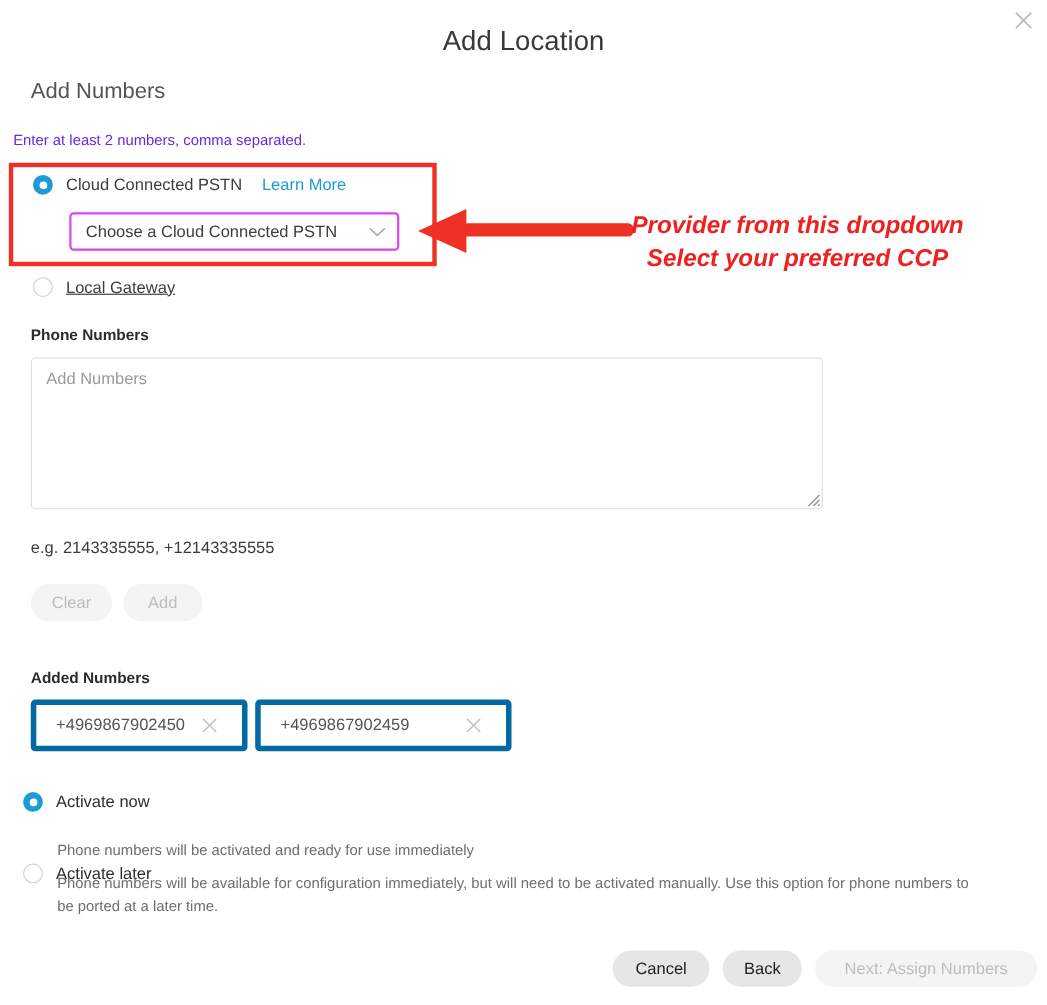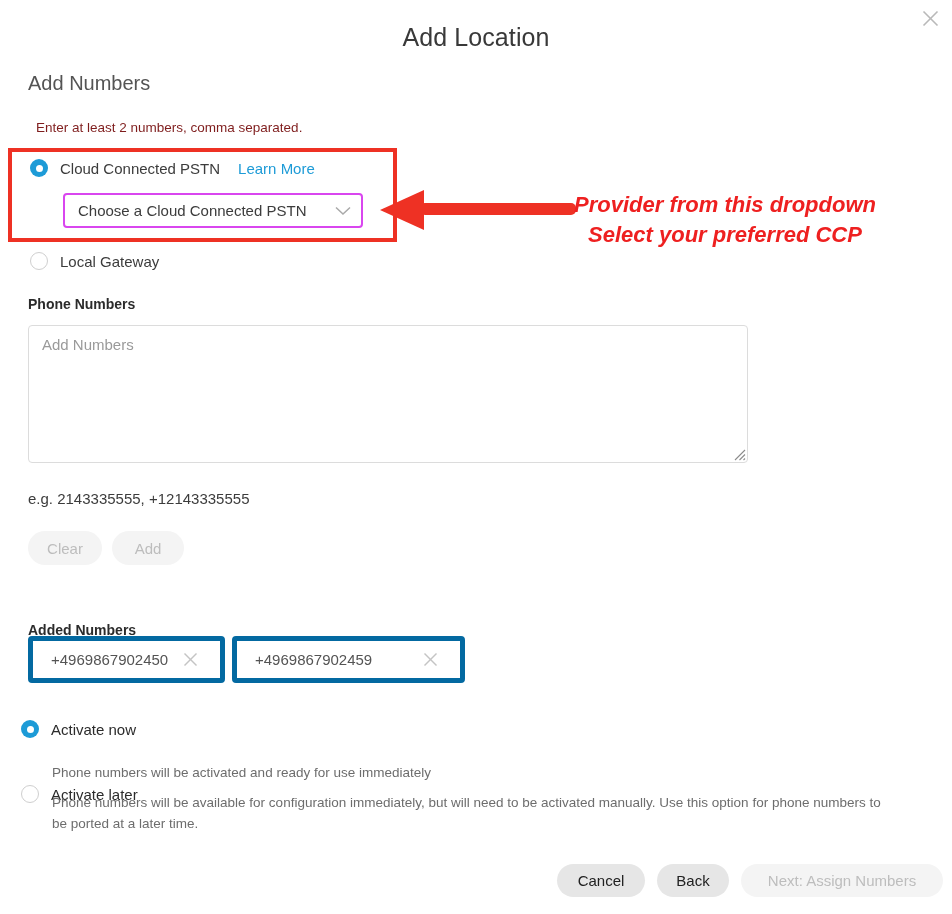--- a/index.html
+++ b/index.html
@@ -40,23 +40,23 @@
   
   .section-heading {
     position: absolute;
     left: 28px; top: 72px;
     font-size: 20px;
     font-weight: 400;
     color: #545454;
   }
   .section-sub {
     position: absolute;
-    left: 36px; top: 120px;
+    left: 12px; top: 120px;
     font-size: 13.5px;
-    color: #7f1d1d;
+    color: #6d28d9;
   }
 
   
   .radio-outer {
     width: 18px; height: 18px;
     border-radius: 50%;
     border: 1.5px solid #cfcfcf;
     background: #ffffff;
     display: inline-block;
     position: relative;
@@ -107,21 +107,21 @@
   .ccp-select-text {
     font-size: 15px;
     color: #3c3c3c;
     flex: 1;
   }
   .chevron { flex: 0 0 auto; display: block; }
 
   .lgw-row {
     position: absolute;
     left: 30px; top: 252px;
-    display: flex; align-items: center; gap: 12px;
+    display: flex; align-items: center; gap: 12px; text-decoration: underline;
   }
   .lgw-label { font-size: 15px; color: #3c3c3c; }
 
   
   .anno-box {
     position: absolute;
     left: 8px; top: 148px;
     width: 389px; height: 94px;
     border: 4px solid #ee3124;
     pointer-events: none;
@@ -146,21 +146,21 @@
   }
 
   
   .field-label {
     position: absolute;
     font-size: 14px;
     font-weight: bold;
     color: #2b2b2b;
   }
   #phone-numbers-label { left: 28px; top: 296px; }
-  #added-numbers-label { left: 28px; top: 622px; }
+  #added-numbers-label { left: 28px; top: 608px; }
 
   .numbers-textarea {
     position: absolute;
     left: 28px; top: 325px;
     width: 720px; height: 138px;
     border: 1px solid #dcdcdc;
     border-radius: 4px;
     background: #ffffff;
     padding: 10px 13px;
     font-family: "Liberation Sans", sans-serif;

